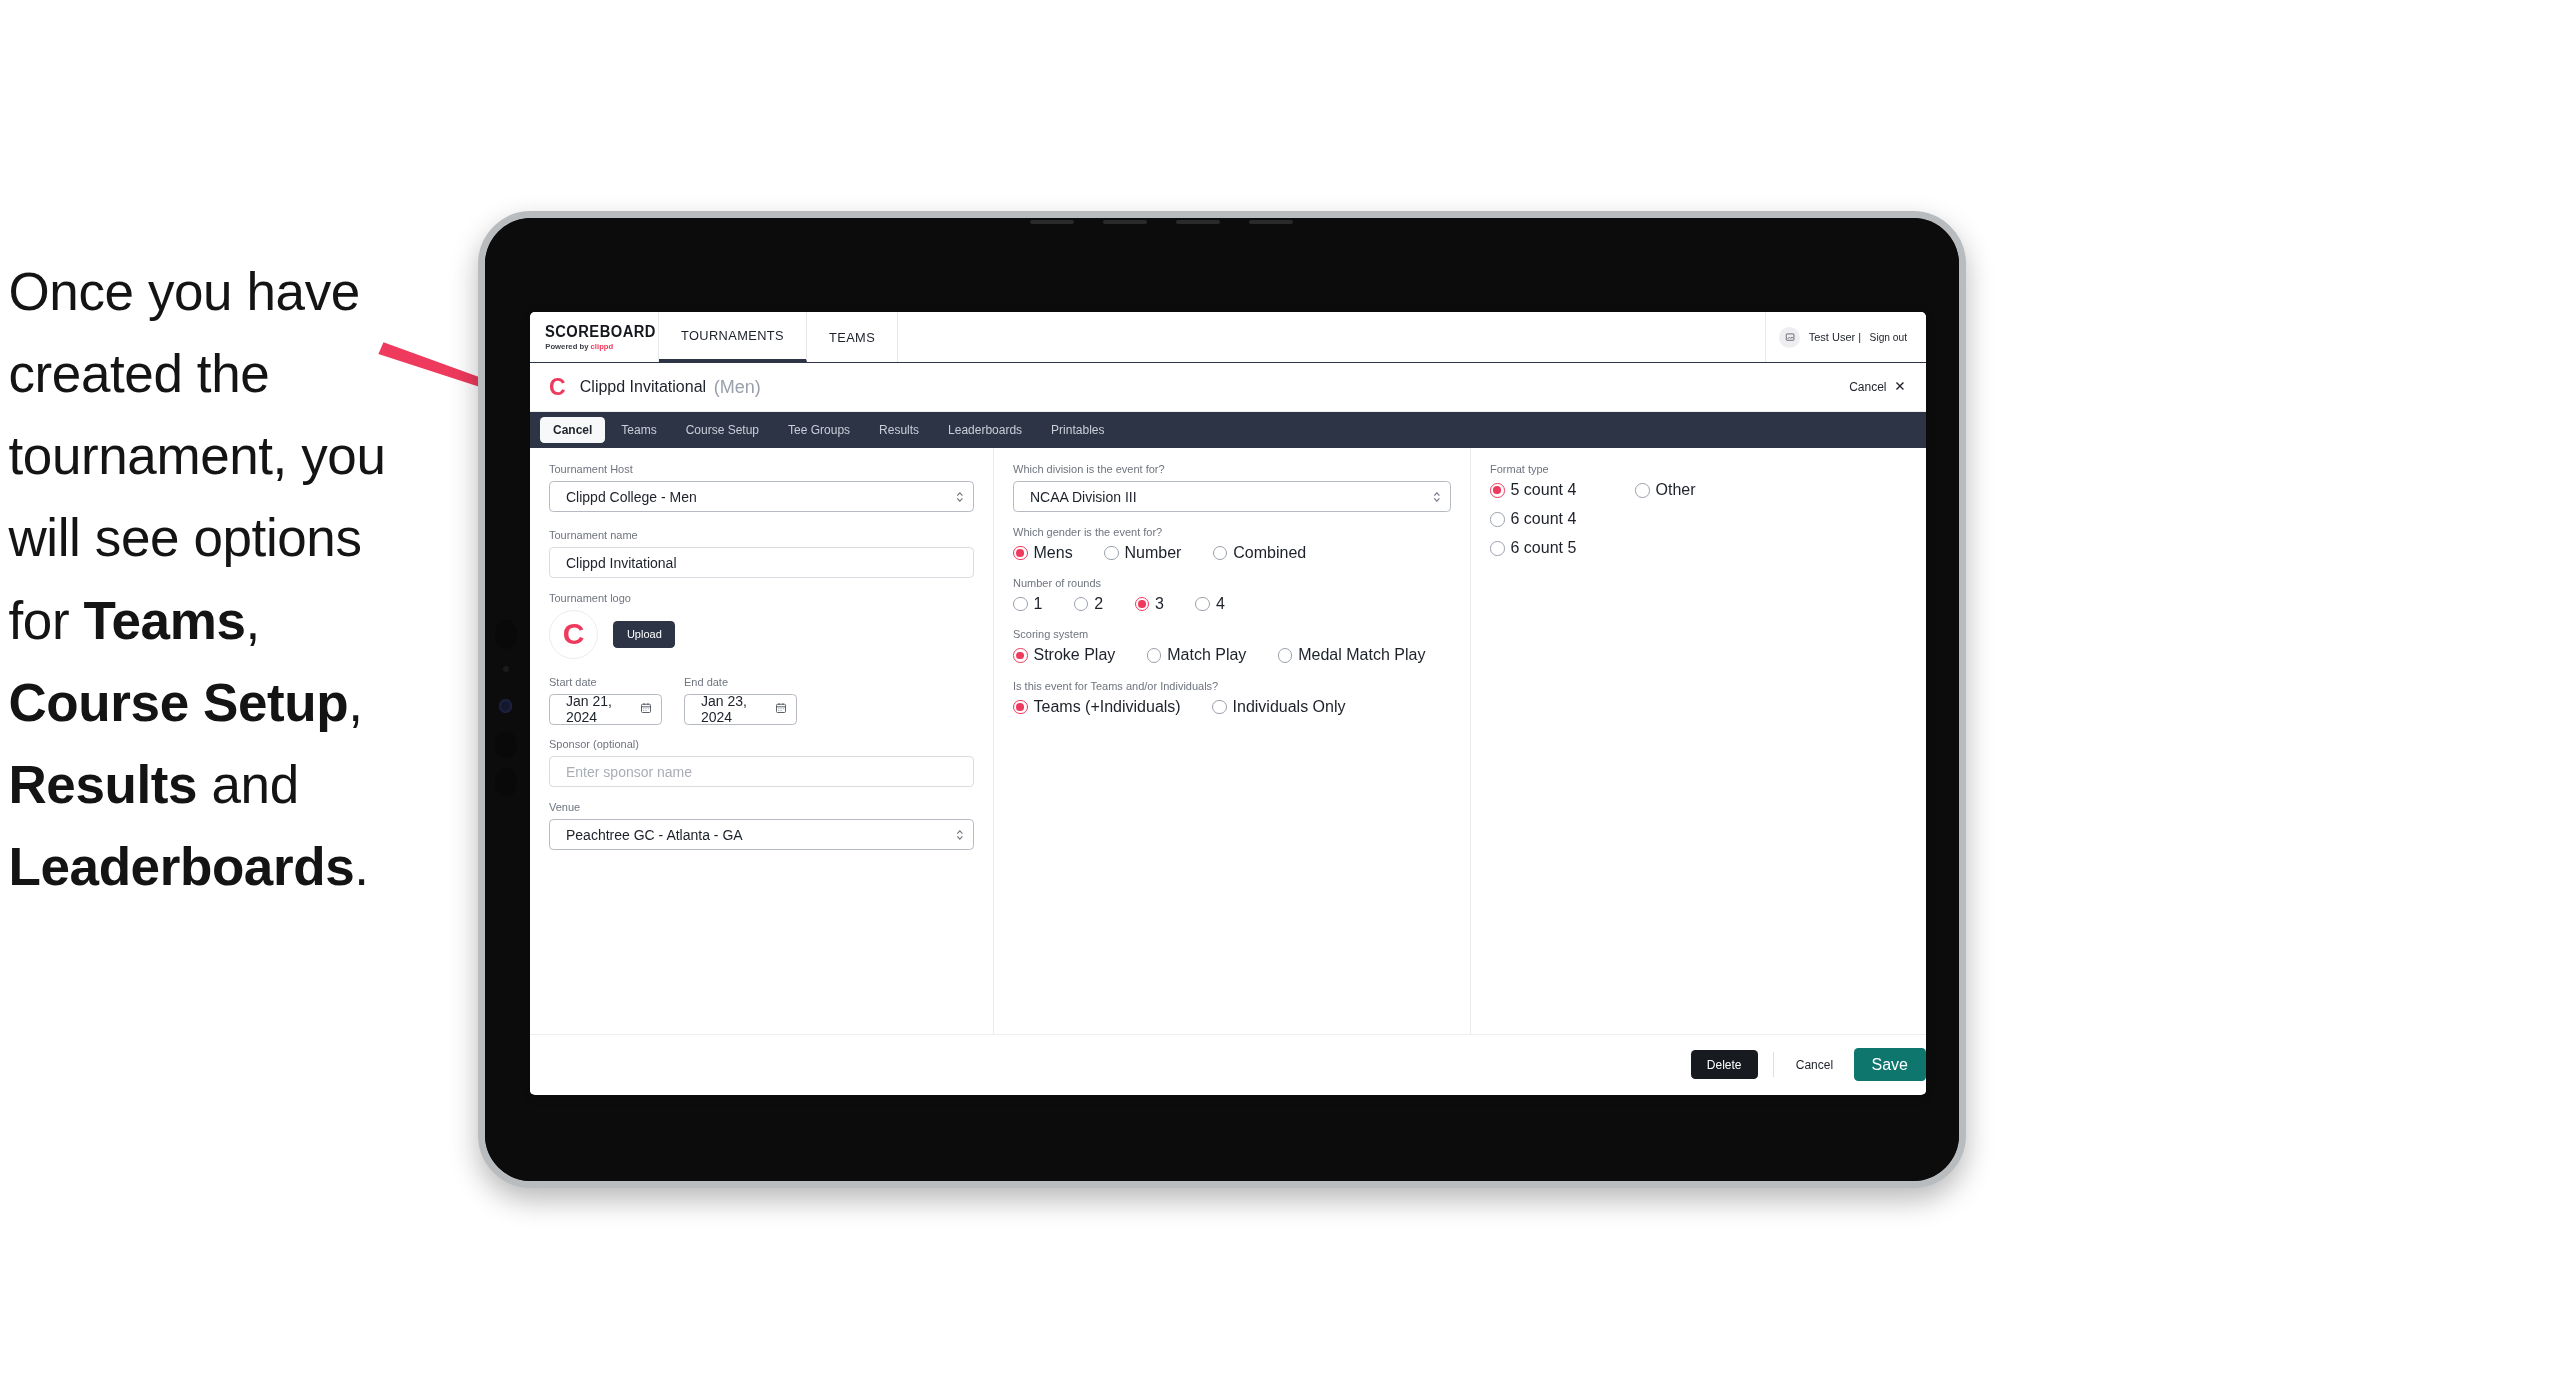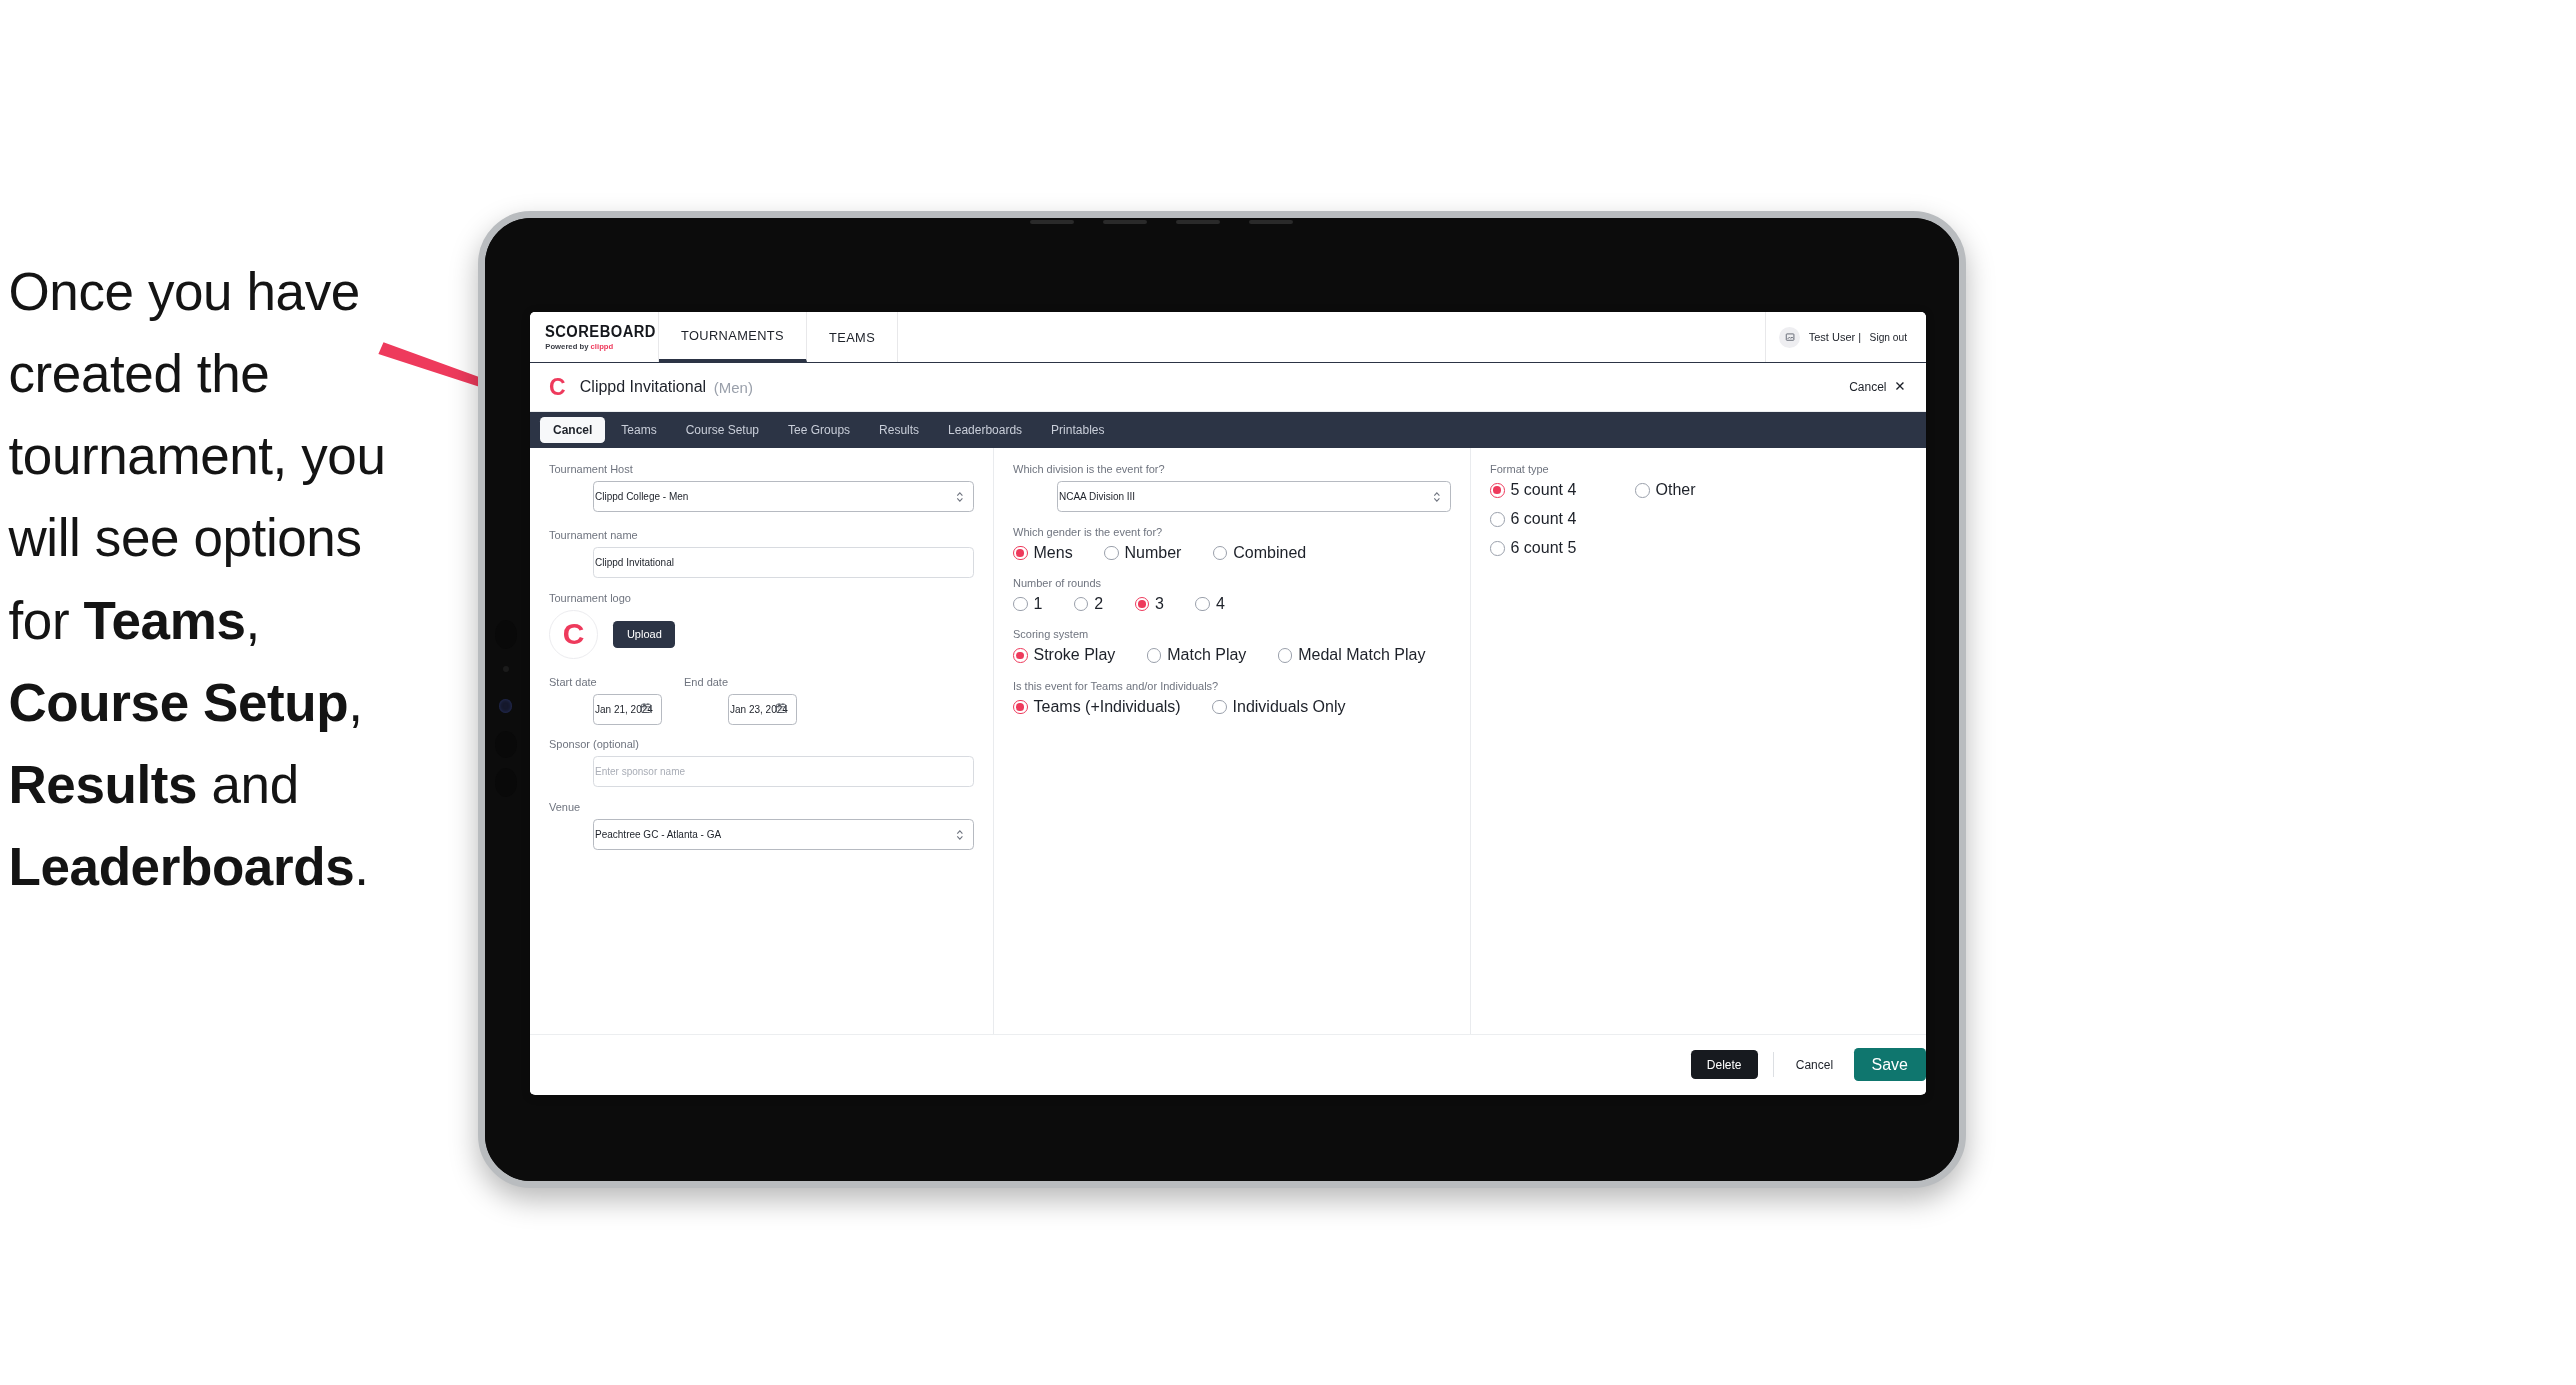--- a/index.html
+++ b/index.html
@@ -88,44 +88,43 @@
             display:flex; align-items:center; justify-content:center; color:#5a5f6b; font-size:10.2px; }
   .user-name { font-size:11px; color:#1d2129; }
   .signout { font-size:10.2px; color:#1d2129; cursor:pointer; }
 
   
   .titlerow { height: 49px; display:flex; align-items:center; padding: 0 20.4px 0 19px;
               background:#fff; border-bottom:0.9px solid #eceef0; }
   .t-logo { width:24px; font-size:23px; font-weight:800; color:#ee3a5c; line-height:1;
             font-family:"Liberation Sans", sans-serif; }
   .t-name { font-size:16px; color:#1d2129; margin-left:6.8px; }
-  .t-gender { font-size:15px; color:#9aa0ab; margin-left:7.7px; }
+  .t-gender { font-size:18px; color:#9aa0ab; margin-left:7.7px; }
   .titlerow-right { margin-left:auto; display:flex; align-items:center; gap:7.7px; cursor:pointer; }
   .cancel-top { font-size:12px; color:#1d2129; }
   .x-icon { font-size:13.6px; color:#1d2129; line-height:1; }
 
   
   .subtabs { height: 36px; background:#2c3445; display:flex; align-items:center;
              padding-left: 10.2px; gap: 3.4px; }
   .subtab { font-size:12px; color:#c9ced9; padding: 6px 12.8px; border-radius:4.3px; cursor:pointer; }
   .subtab.active { background:#f7f8fa; color:#1d2129; font-weight:600; }
 
   
   .formarea { height: 586px; display:flex; background:#fff; position:relative; }
   .col { padding: 15.3px 19px 0 19px; }
   .col1 { width: 464px; border-right: 0.9px solid #e9ebee; }
   .col2 { width: 477px; border-right: 0.9px solid #e9ebee; }
   .col3 { flex: 1; }
 
   .flabel { font-size:11px; color:#6f747f; margin-bottom:6px; }
   .finput {
     height: 31px; border:0.9px solid #b6bac1; border-radius:4.3px; background:#fff;
-    display:flex; align-items:center; padding: 0 1px; font-size:10px; color:#1d2129;
+    display:flex; align-items:center; padding: 0 16px; font-size:14px; color:#1d2129;
     position:relative;
-    margin-left:44px;
   }
   .finput.light { border-color:#d8dbe0; }
   .finput .ph { color:#a9adb6; }
   .sel-caret { position:absolute; right:9.4px; color:#6f747f; font-size:9.4px; line-height:1;
                display:flex; flex-direction:column; gap:0.9px; }
   .cal-icon { position:absolute; right:9.4px; color:#4b5059; font-size:12px; line-height:1; }
   .gap-s { height: 13.6px; }
   .gap-m { height: 17px; }
 
   .logo-row { display:flex; align-items:center; gap:15.3px; margin-top:3.4px; }

